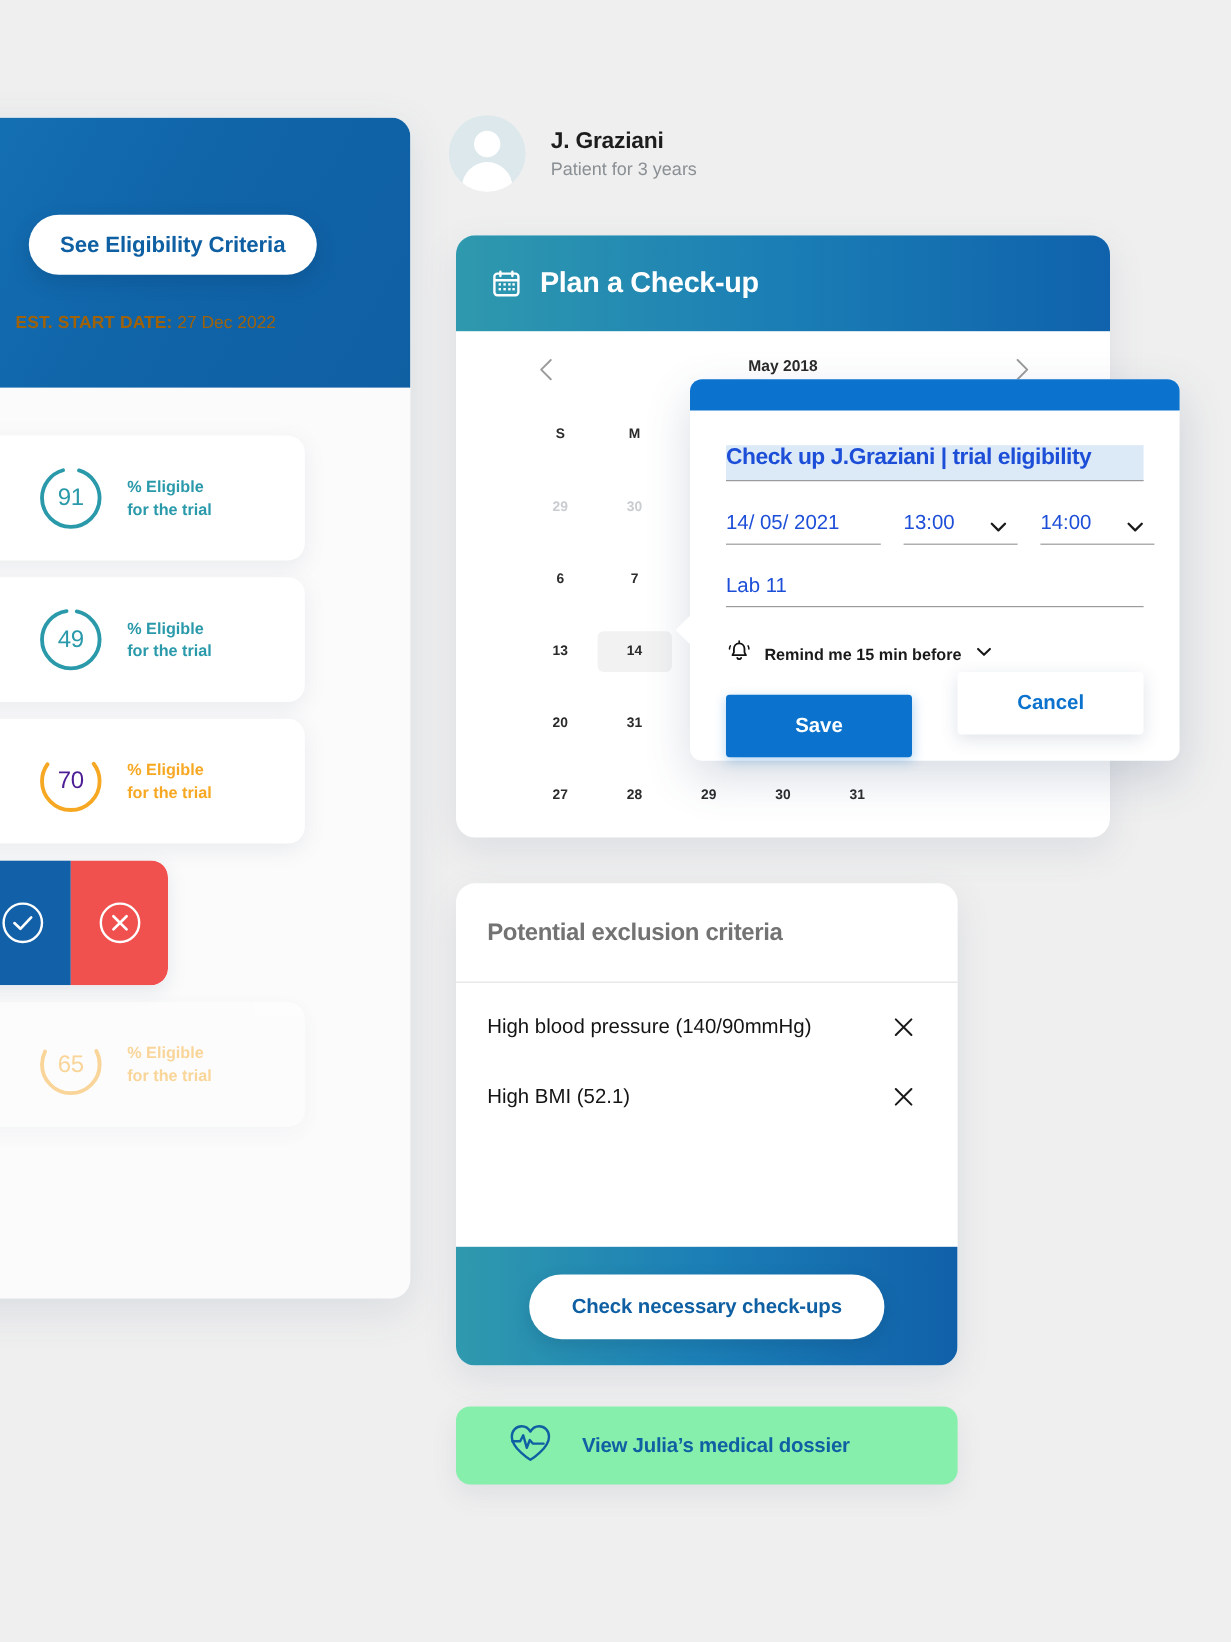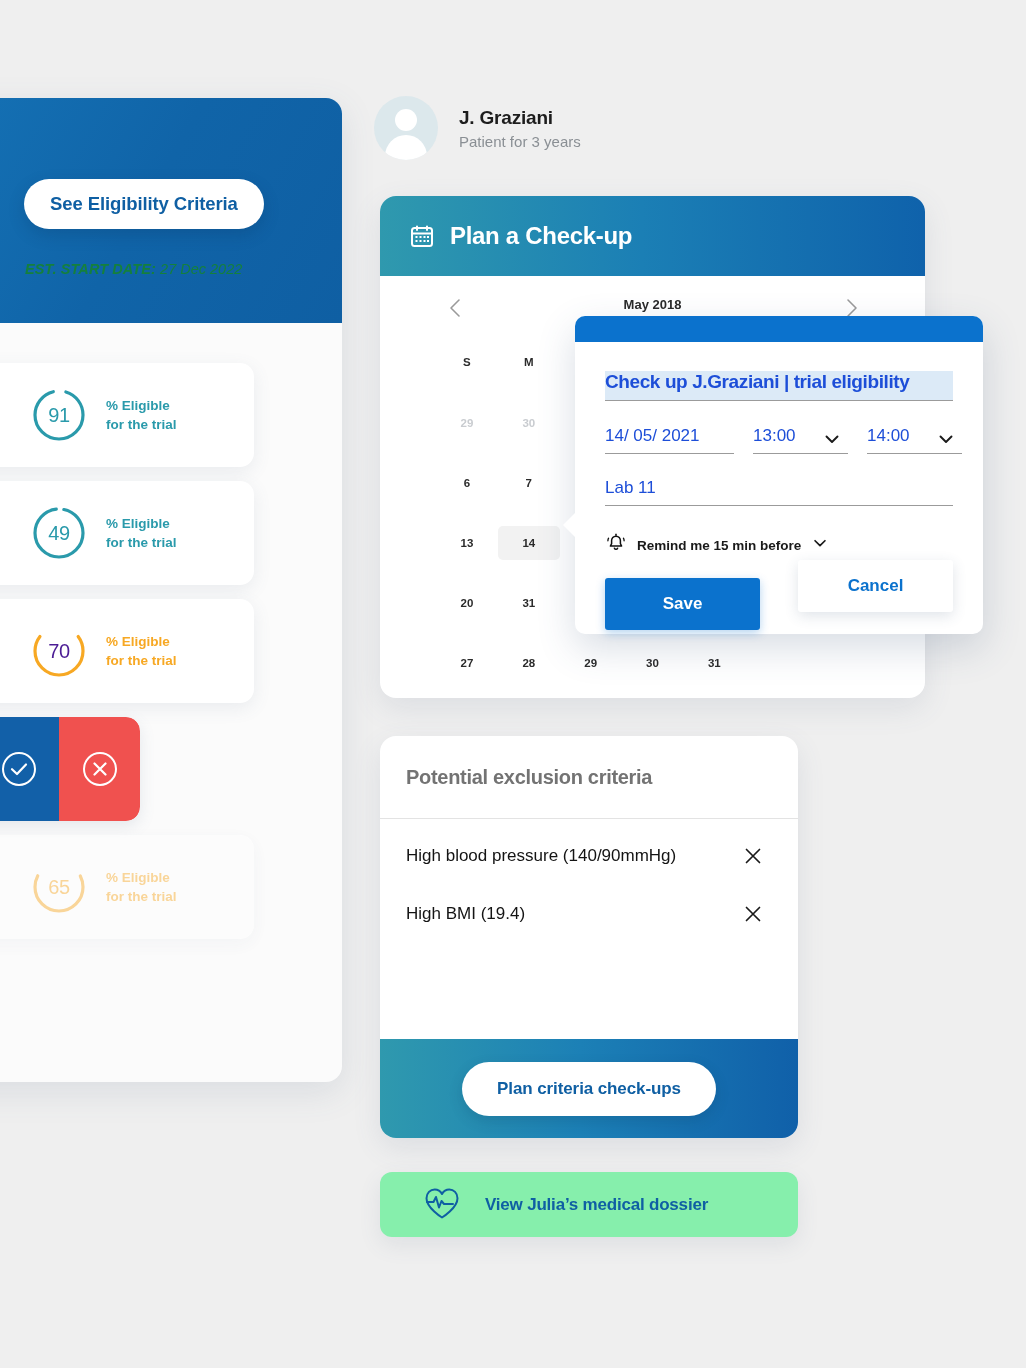--- a/index.html
+++ b/index.html
@@ -26,22 +26,22 @@
   }
   .elig-btn {
     position: absolute; left: 144px; top: 81px;
     background: #ffffff; color: #0f5fa3;
     font-size: 18.5px; font-weight: bold; letter-spacing: -0.1px;
     padding: 14px 26px; border: none; border-radius: 30px;
     box-shadow: 0 6px 16px rgba(10,50,90,0.22);
     cursor: pointer; white-space: nowrap;
   }
   .est-date {
-    position: absolute; left: 145px; top: 163px;
-    color: #15803d; font-size: 14.5px; white-space: nowrap; font-style: italic;
+    position: absolute; left: 133px; top: 163px;
+    color: #a16207; font-size: 14.5px; white-space: nowrap;
   }
   .est-date .lbl { font-weight: bold; letter-spacing: 0.1px; }
   .est-date .val { font-weight: normal; }
 
   
   .elig-card {
     position: absolute; left: -20px;
     width: 394px; height: 104px;
     background: #ffffff; border-radius: 14px;
     box-shadow: 0 5px 18px rgba(90,110,140,0.11);
@@ -473,30 +473,30 @@
 
     <div class="excl-item">
       <span class="nm">High blood pressure (140/90mmHg)</span>
       <span class="x-btn">
         <svg width="18" height="18" viewBox="0 0 18 18">
           <path d="M2.5 2.5 L15.5 15.5 M15.5 2.5 L2.5 15.5" stroke="#1a1a1a" stroke-width="1.7" stroke-linecap="round"></path>
         </svg>
       </span>
     </div>
     <div class="excl-item">
-      <span class="nm">High BMI (19.4)</span>
+      <span class="nm">High BMI (52.1)</span>
       <span class="x-btn">
         <svg width="18" height="18" viewBox="0 0 18 18">
           <path d="M2.5 2.5 L15.5 15.5 M15.5 2.5 L2.5 15.5" stroke="#1a1a1a" stroke-width="1.7" stroke-linecap="round"></path>
         </svg>
       </span>
     </div>
 
     <div class="excl-foot">
-      <button class="plan-btn">Plan criteria check-ups</button>
+      <button class="plan-btn">Check necessary check-ups</button>
     </div>
   </div>
 
   <div class="dossier">
     <span class="hicon">
       <svg width="40" height="38" viewBox="0 0 40 38">
         <path d="M20 33.5 C20 33.5 4.5 24 4.5 14.2 C4.5 9 8.3 5.5 12.7 5.5 C16 5.5 18.6 7.4 20 10 C21.4 7.4 24 5.5 27.3 5.5 C31.7 5.5 35.5 9 35.5 14.2 C35.5 24 20 33.5 20 33.5 Z" fill="none" stroke="#0f5fa3" stroke-width="2" stroke-linejoin="round"></path>
         <path d="M5 18 H11.5 L14 13 L17 23.5 L19.5 17 L22 20 H31" fill="none" stroke="#0f5fa3" stroke-width="2" stroke-linecap="round" stroke-linejoin="round"></path>
       </svg>
     </span>

